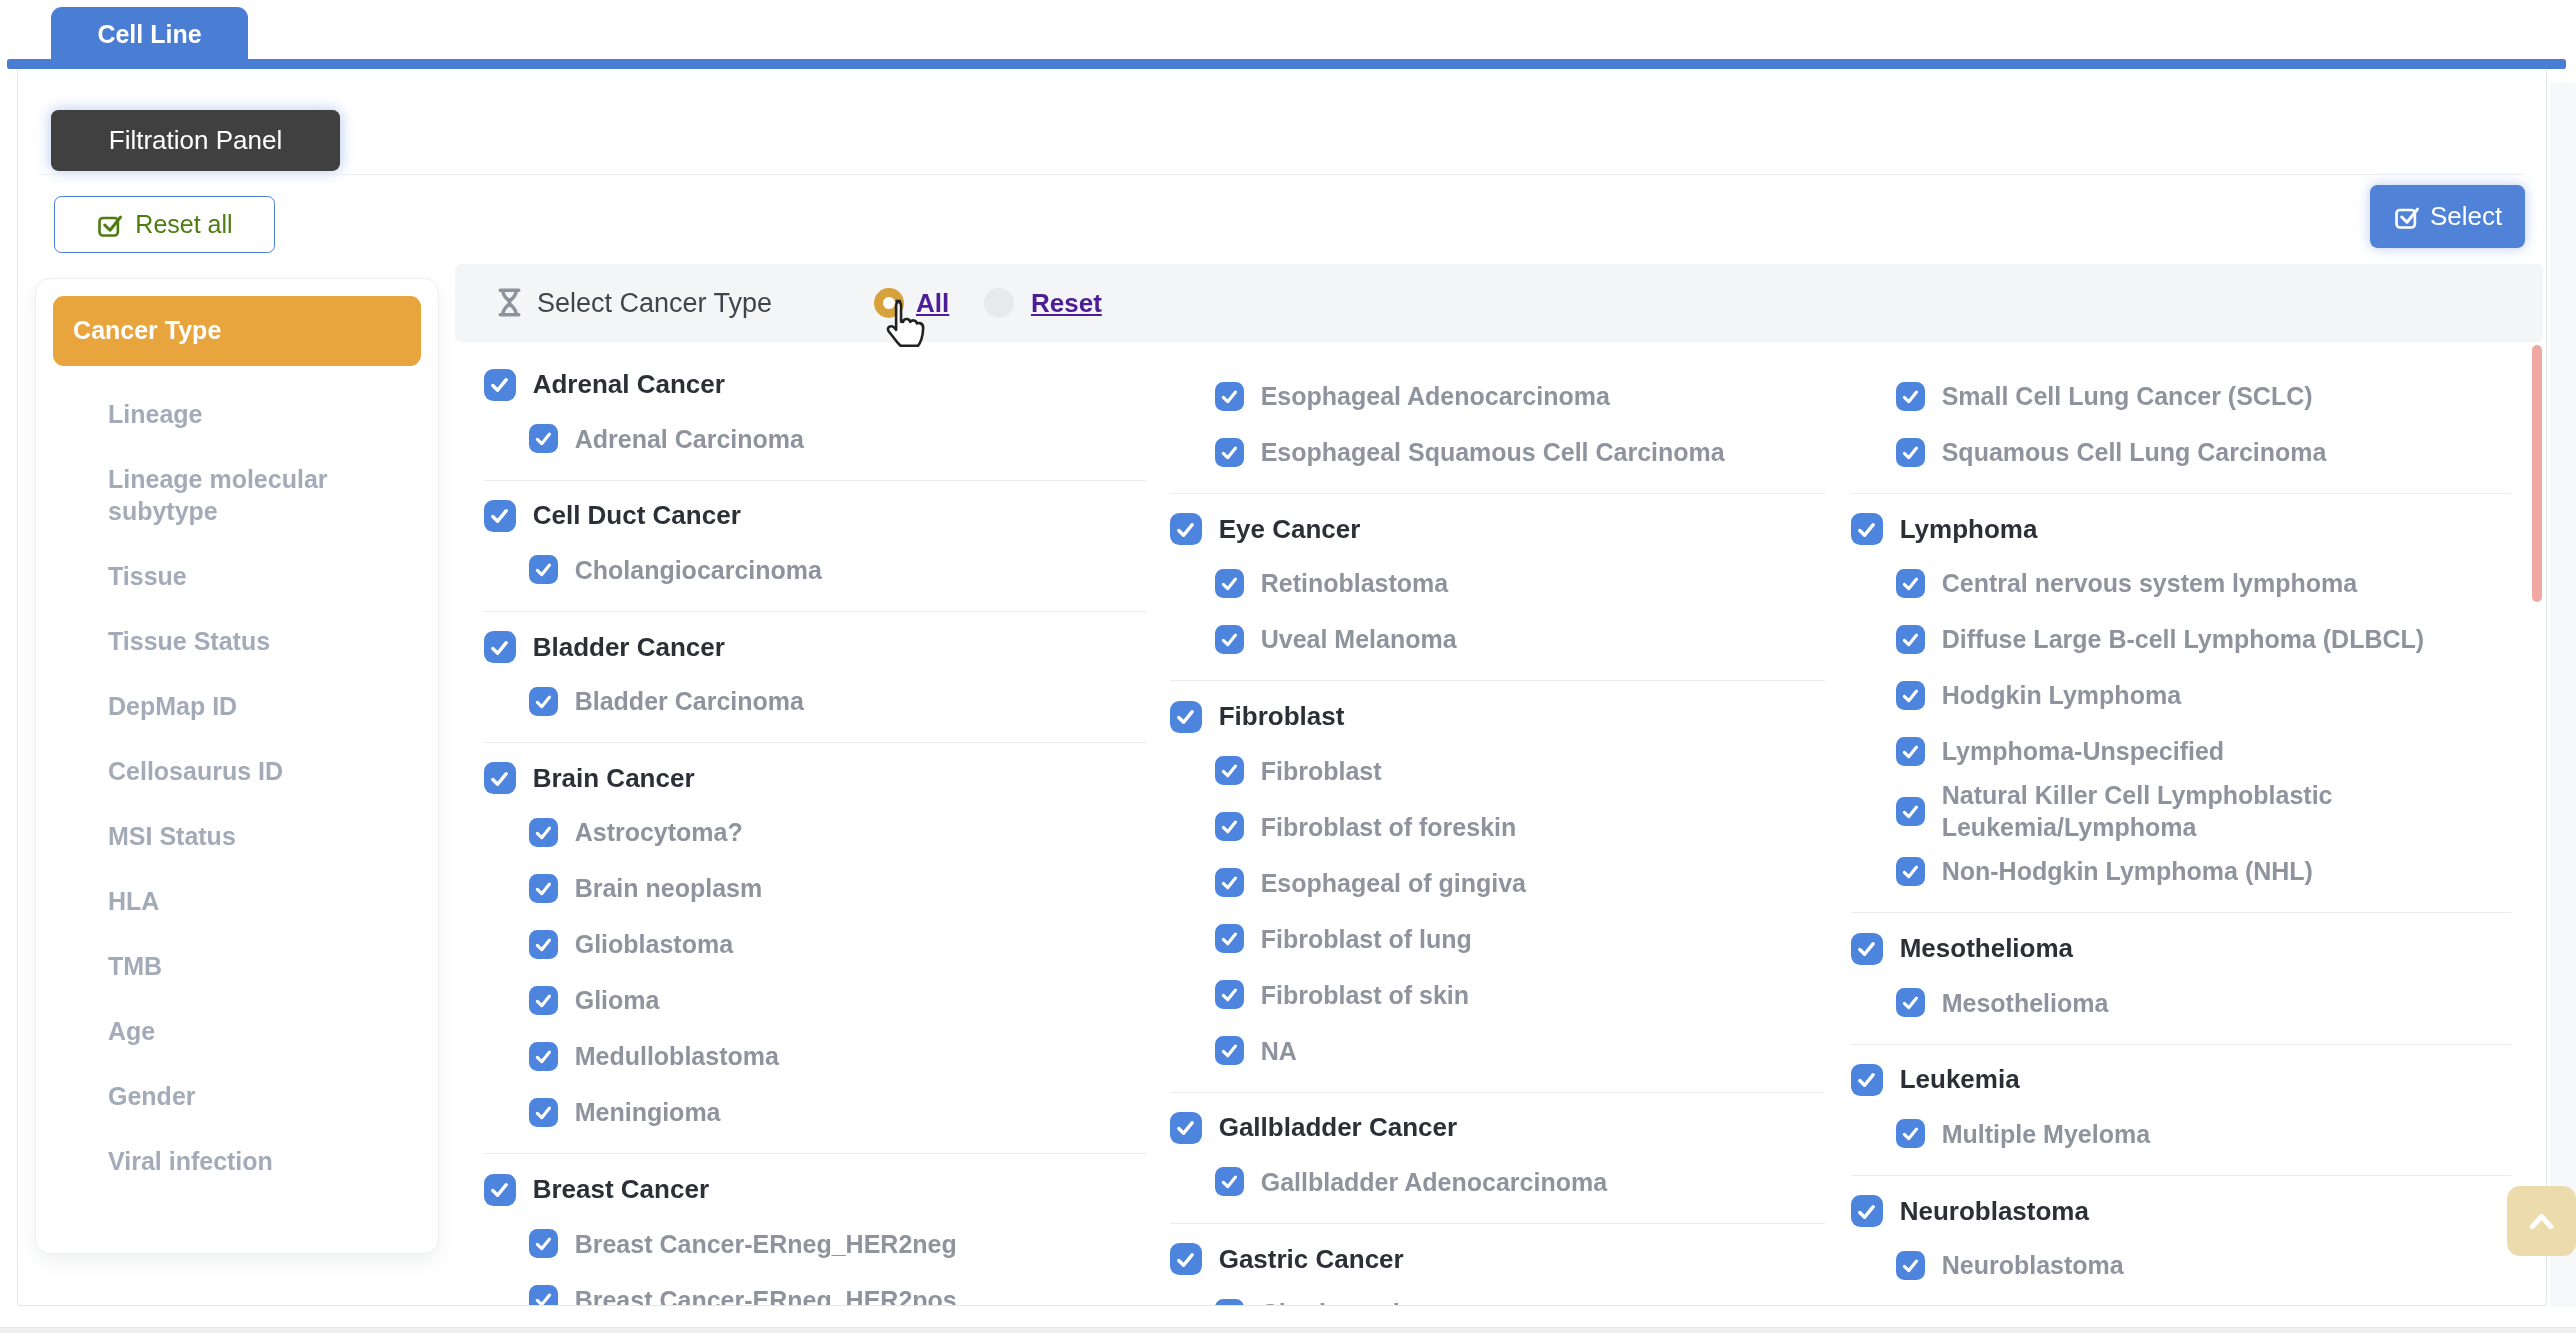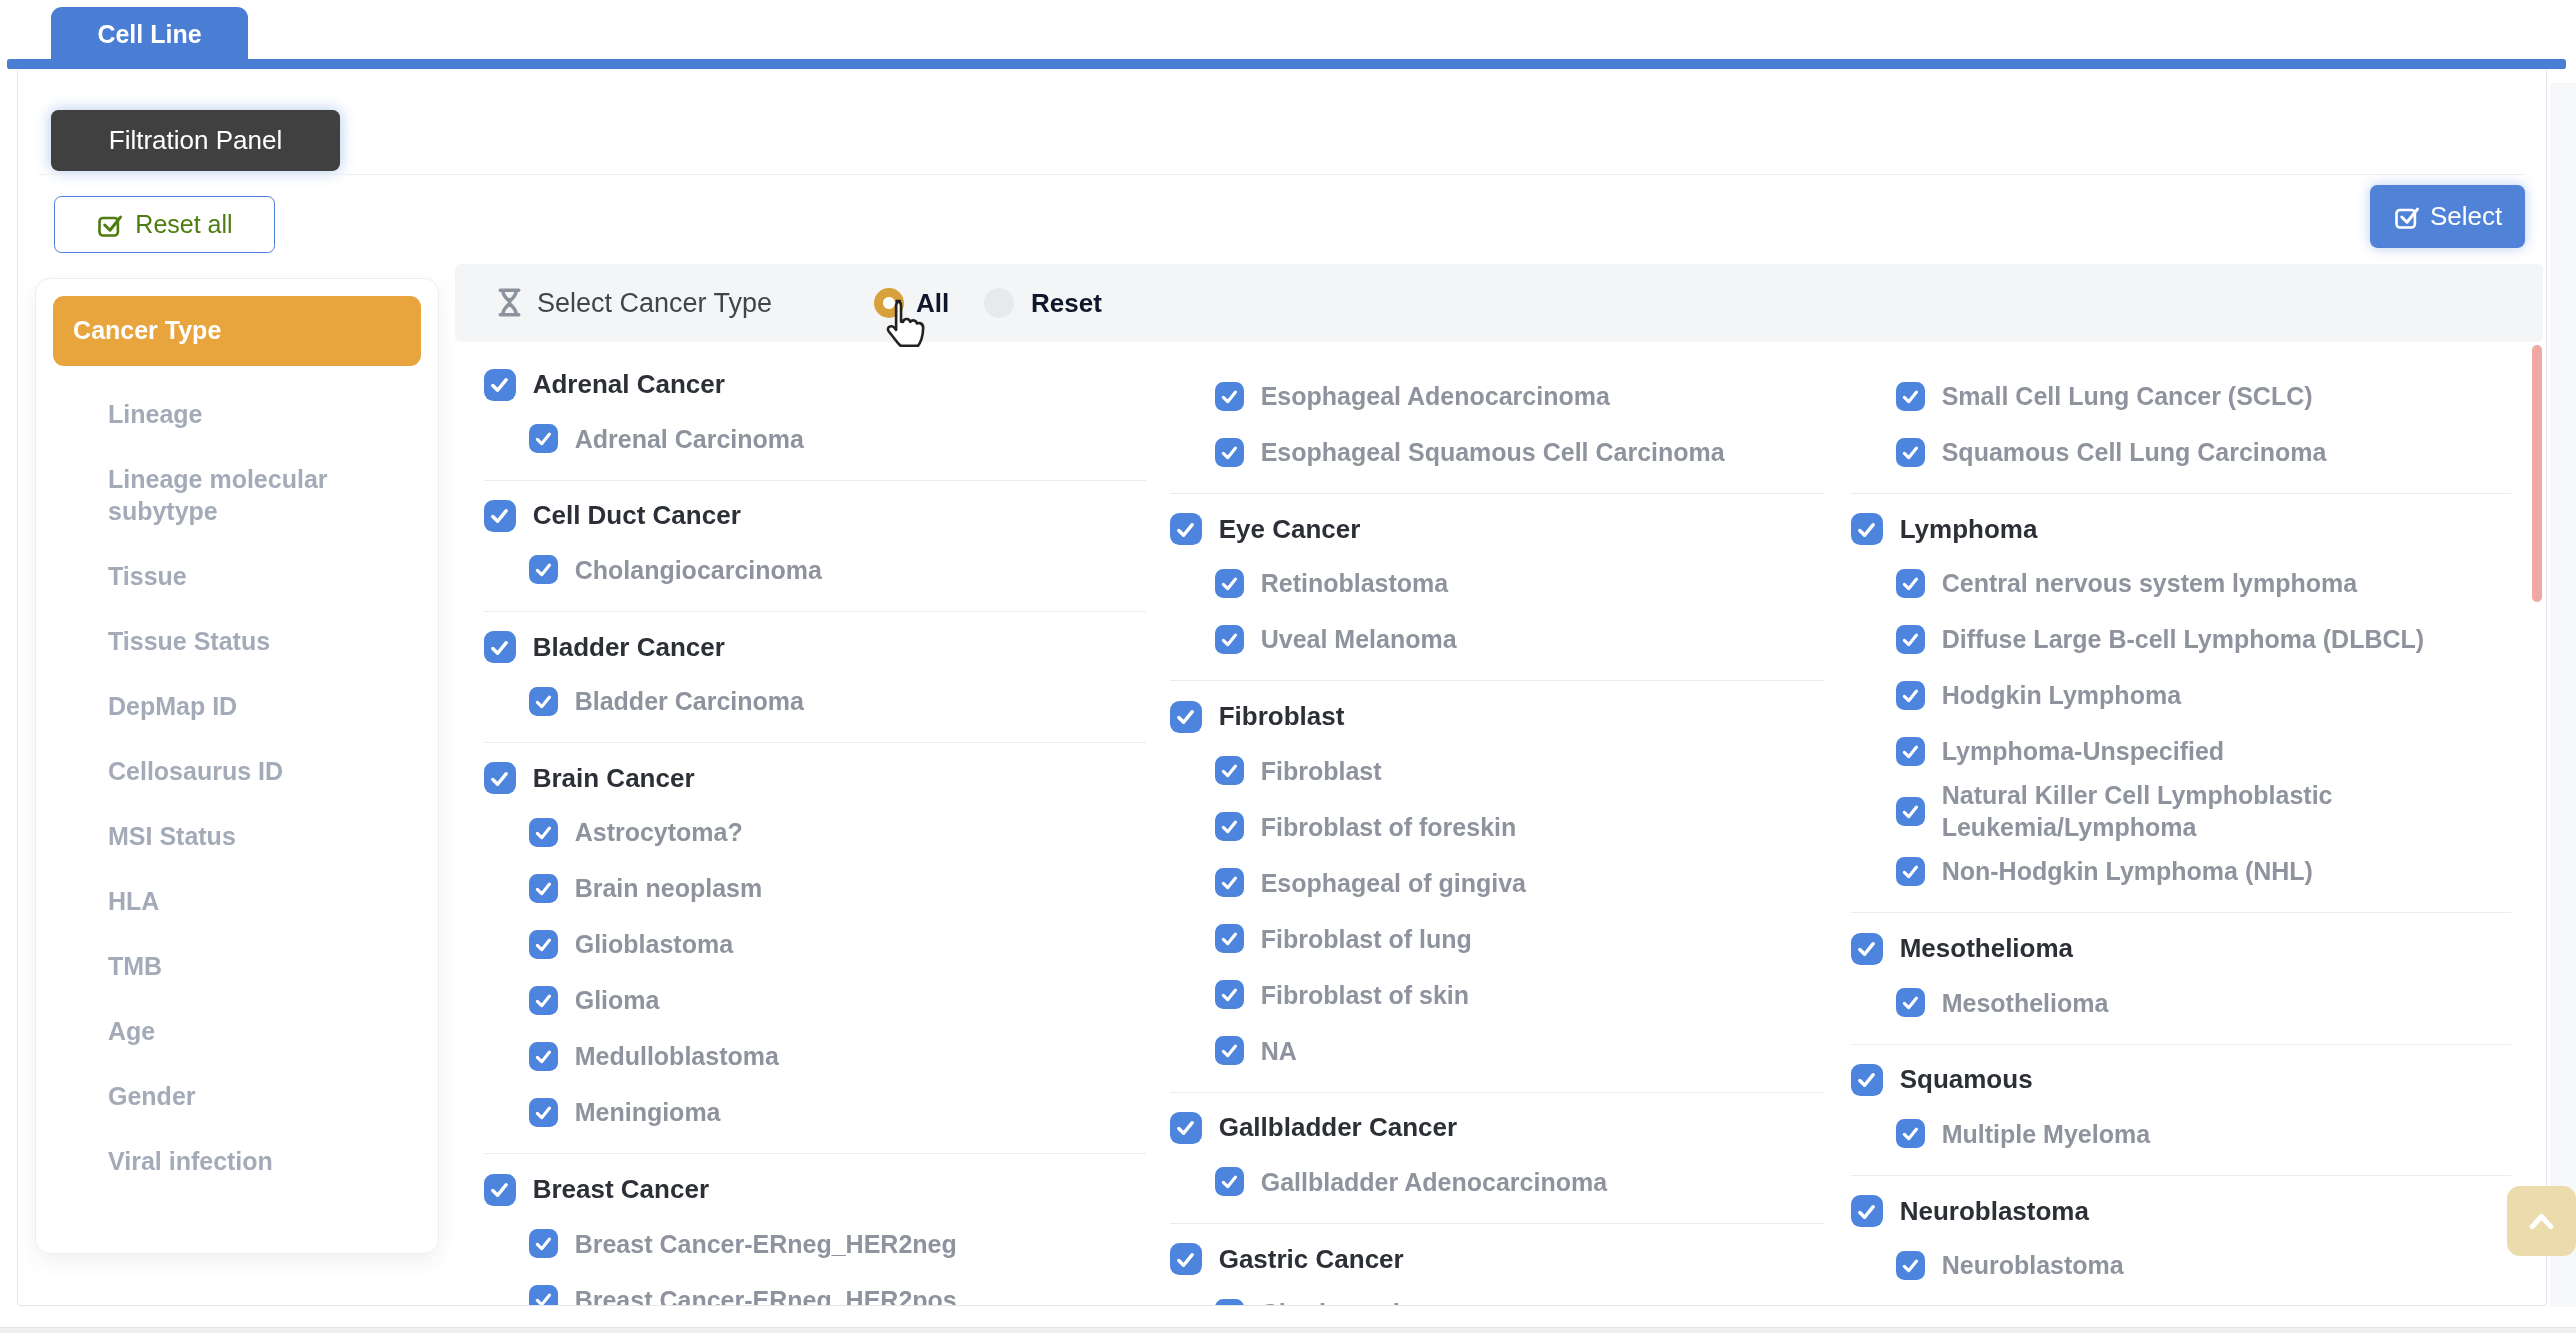--- a/index.html
+++ b/index.html
@@ -51,21 +51,21 @@
   .side-items{padding:32px 37px 0 72px;display:flex;flex-direction:column;gap:33px;}
   .side-item{font-size:25px;font-weight:700;color:#a4abb8;line-height:32px;cursor:pointer;}
   
   .content-header{position:absolute;left:455px;top:264px;width:2088px;height:78px;background:#f4f5f7;border-radius:5.6px;}
   .hourglass{position:absolute;left:37px;top:21.3px;width:35px;height:35px;}
   .ch-title{position:absolute;left:82px;top:0;height:78px;display:flex;align-items:center;font-size:27px;color:#40454c;}
   .radio{position:absolute;top:24px;width:30px;height:30px;border-radius:50%;cursor:pointer;}
   .radio.on{background:#d7a23c;}
   .radio.on::after{content:'';position:absolute;inset:9.3px;background:#fff;border-radius:50%;}
   .radio.off{background:#e7e9ed;}
-  .radio-label{position:absolute;top:0;height:78px;display:flex;align-items:center;font-size:26px;font-weight:700;color:#0f172a;cursor:pointer;}
+  .radio-label{position:absolute;top:0;height:78px;display:flex;align-items:center;font-size:26px;font-weight:700;color:#4c1d95;cursor:pointer;text-decoration:underline;}
   .r1{left:419px;} .rl1{left:461px;} .r2{left:529px;} .rl2{left:576px;}
   
   .list-area{position:absolute;left:455px;top:342px;width:2088px;height:963px;overflow:hidden;}
   .col{position:absolute;top:11px;}
   .col1{left:29px;width:662px;} .col2{left:715px;width:655px;} .col3{left:1396px;width:660px;}
   .group{padding:5.6px 0 13px 0;}
   .group.sep{border-top:0.9px solid #e9ebee;padding-top:9.3px;}
   .group.no-header{padding-top:15px;}
   .trailing-divider{border-top:0.9px solid #e9ebee;height:0.9px;}
   .prow{height:52px;display:flex;align-items:center;}
@@ -520,21 +520,21 @@
             <span class="clabel">Mesothelioma</span>
           </div>
         </div>
         <div class="group sep">
           <div class="prow">
             <span class="cbx p">
               <svg viewBox="0 0 24 24">
                 <polyline points="5,13 10,18 19,7" fill="none" stroke="#fff" stroke-width="3.6" stroke-linecap="round" stroke-linejoin="round"></polyline>
               </svg>
             </span>
-            <span class="plabel">Squamous</span>
+            <span class="plabel">Leukemia</span>
           </div>
           <div class="crow">
             <span class="cbx c">
               <svg viewBox="0 0 24 24">
                 <polyline points="5,13 10,18 19,7" fill="none" stroke="#fff" stroke-width="3.6" stroke-linecap="round" stroke-linejoin="round"></polyline>
               </svg>
             </span>
             <span class="clabel">Multiple Myeloma</span>
           </div>
         </div>

